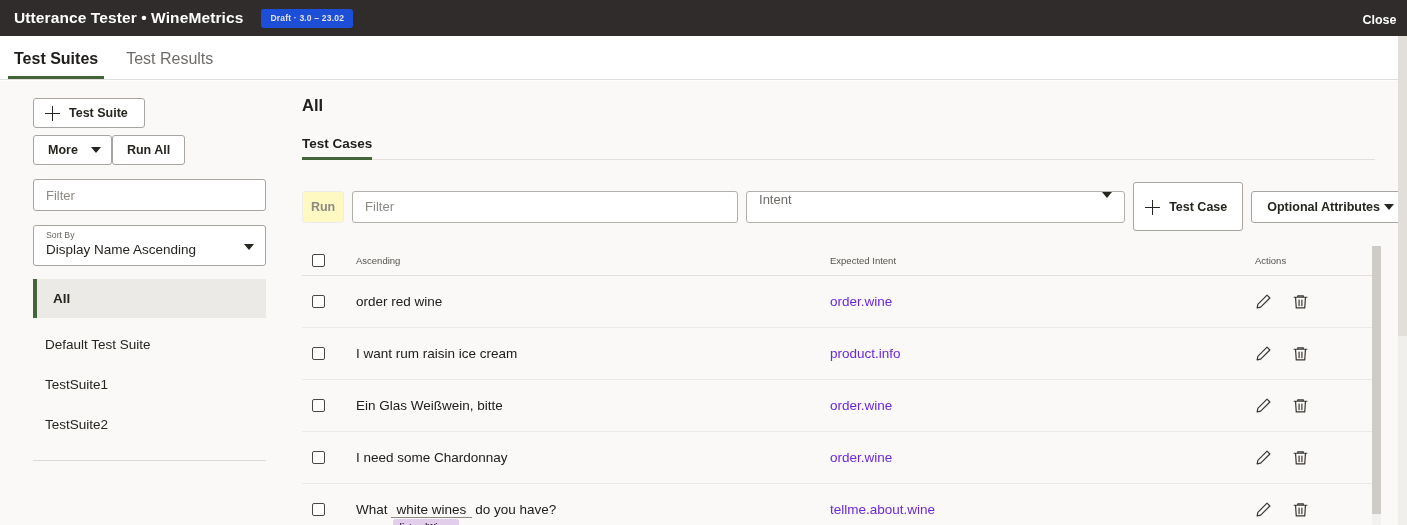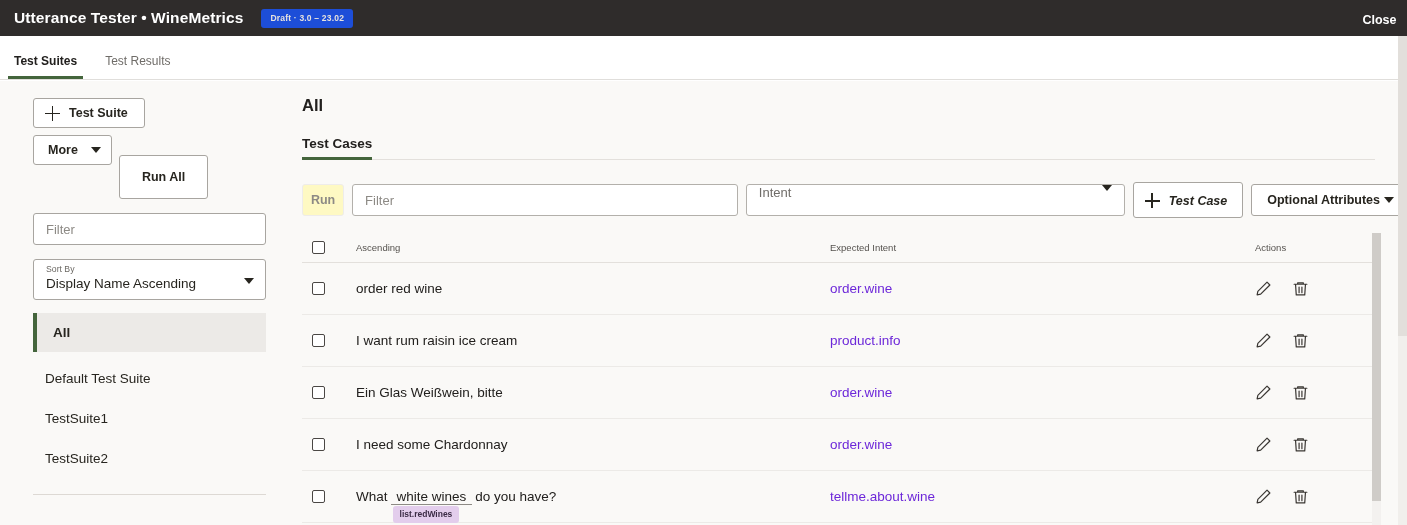--- a/index.html
+++ b/index.html
@@ -50,21 +50,21 @@
   .tabstrip {
     position: absolute; top: 36px; left: 0;
     width: 1407px; height: 44px;
     background: #ffffff;
     border-bottom: 1px solid #e0dedb;
     display: flex; align-items: flex-end;
   }
   .mtab {
     position: relative;
     padding: 0 14px 11px 14px;
-    font-size: 12px;
+    font-size: 16px;
     color: #6f6c68;
     cursor: pointer;
     white-space: nowrap;
   }
   .mtab.active { color: #22201e; font-weight: bold; }
   .mtab.active::after {
     content: ""; position: absolute; left: 8px; right: 8px; bottom: 0;
     height: 3px; background: #44653c;
   }
 
@@ -97,23 +97,23 @@
     display: inline-block;
     position: relative; width: 15px; height: 15px;
     flex: 0 0 15px;
   }
   .plus::before, .plus::after {
     content: ""; position: absolute; background: #27251f;
   }
   .plus::before { left: 0; right: 0; top: 7px; height: 1.6px; }
   .plus::after { top: 0; bottom: 0; left: 6.7px; width: 1.6px; }
 
-  .btnrow { display: flex; gap: 7px; margin-top: 7px; }
+  .btnrow { display: flex; gap: 0; margin-top: 7px; }
   .btn-more { height: 30px; padding: 0 10px 0 14px; gap: 13px; }
-  .btn-runall { height: 44px; padding: 0 22px; margin-top: 20px; }
+  .btn-runall { height: 30px; padding: 0 14px; }
   .caret {
     width: 0; height: 0;
     border-left: 5px solid transparent;
     border-right: 5px solid transparent;
     border-top: 6px solid #27251f;
     flex: 0 0 auto;
   }
 
   .field {
     margin-top: 14px;
@@ -217,21 +217,21 @@
     font-family: inherit; font-size: 13px; color: #27251f;
   }
   .filter-wide input::placeholder { color: #8d8a85; }
   .intent-select {
     width: 387px; height: 32px;
     border: 1px solid #b3b0ab; border-radius: 3px; background: #fff;
     display: flex; align-items: flex-start; justify-content: space-between;
     padding: 0 12px; cursor: pointer;
   }
   .intent-select span { font-size: 13px; color: #6f6c68; }
-  .btn-testcase { height: 36px; padding: 1px 15px 0 11px; gap: 9px; font-style: italic; }
+  .btn-testcase { height: 49px; padding: 1px 15px 0 11px; gap: 9px; }
   .btn-optattr { height: 32px; padding: 0 12px 0 15px; gap: 4px; font-weight: bold; }
 
   
   .table-wrap {
     margin-top: 15px;
     width: 1073px;
     position: relative;
   }
   .thead {
     display: flex; align-items: center;

